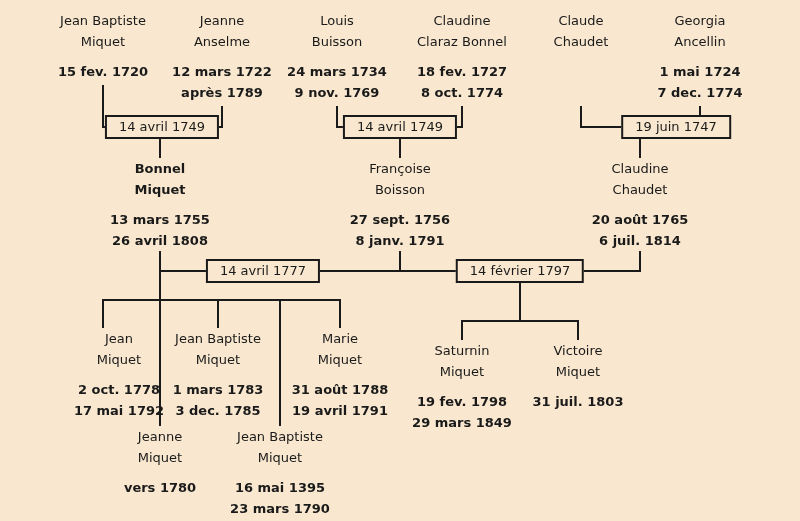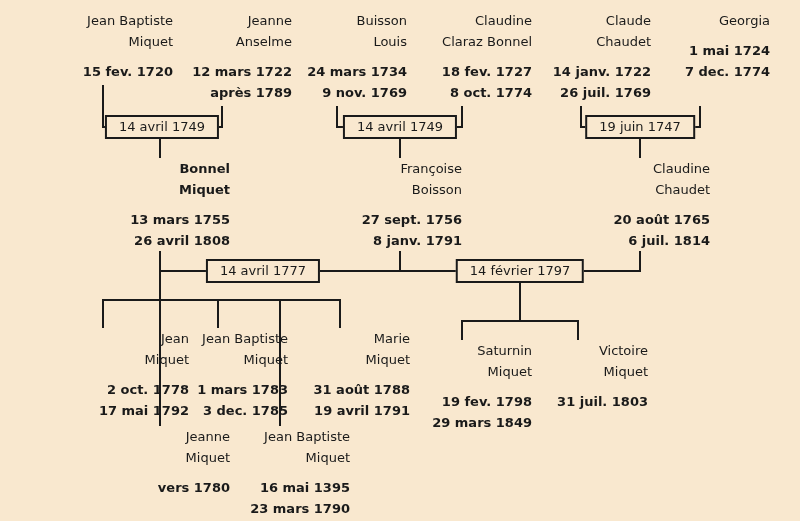--- a/index.html
+++ b/index.html
@@ -8,21 +8,21 @@
     position:relative;
     background: var(--background, #f9e8cf);
     font-family: "DejaVu Sans", sans-serif;
     color: var(--text, #1a1a1a);
     overflow:hidden;
   }
   .stage { position:absolute; inset:0; }
   .person {
     position:absolute;
     width:140px;
-    text-align:right;
+    text-align:center;
     font-size:13px;
     line-height:21px;
     white-space:nowrap;
   }
   .person .dates { margin-top:9px;font-weight:bold; }
   .person.root { font-weight:bold; }
   .vline { position:absolute; width:2px; background: var(--line, #1a1a1a); }
   .hline { position:absolute; height:2px; background: var(--line, #1a1a1a); }
   .mbox {
     position:absolute;
@@ -78,60 +78,57 @@
   </div>
   <div class="person" style="left:152px;top:10px">
     <div>Jeanne</div>
     <div>Anselme</div>
     <div class="dates">
       <div>12 mars 1722</div>
       <div>après 1789</div>
     </div>
   </div>
   <div class="person" style="left:267px;top:10px">
+    <div>Louis</div>
     <div>Buisson</div>
-    <div>Louis</div>
     <div class="dates">
       <div>24 mars 1734</div>
       <div>9 nov. 1769</div>
     </div>
   </div>
   <div class="person" style="left:392px;top:10px">
     <div>Claudine</div>
     <div>Claraz Bonnel</div>
     <div class="dates">
       <div>18 fev. 1727</div>
       <div>8 oct. 1774</div>
     </div>
   </div>
   <div class="person" style="left:511px;top:10px">
     <div>Claude</div>
     <div>Chaudet</div>
-    <div class="dates">
-      <div>14 janv. 1722</div>
-      <div>26 juil. 1769</div>
-    </div>
   </div>
   <div class="person" style="left:630px;top:10px">
     <div>Georgia</div>
+    <div>Ancellin</div>
     <div class="dates">
       <div>1 mai 1724</div>
       <div>7 dec. 1774</div>
     </div>
   </div>
 
   <div class="person root" style="left:90px;top:158px">
     <div>Bonnel</div>
     <div>Miquet</div>
     <div class="dates">
       <div>13 mars 1755</div>
       <div>26 avril 1808</div>
     </div>
   </div>
-  <div class="person" style="left:322px;top:158px">
+  <div class="person" style="left:330px;top:158px">
     <div>Françoise</div>
     <div>Boisson</div>
     <div class="dates">
       <div>27 sept. 1756</div>
       <div>8 janv. 1791</div>
     </div>
   </div>
   <div class="person" style="left:570px;top:158px">
     <div>Claudine</div>
     <div>Chaudet</div>
@@ -195,17 +192,17 @@
     <div>Jean Baptiste</div>
     <div>Miquet</div>
     <div class="dates">
       <div>16 mai 1395</div>
       <div>23 mars 1790</div>
     </div>
   </div>
 
   <div class="mbox" style="left:162px;top:127px">14 avril 1749</div>
   <div class="mbox" style="left:400px;top:127px">14 avril 1749</div>
-  <div class="mbox" style="left:640px;top:127px">19 juin 1747</div>
+  <div class="mbox" style="left:676px;top:127px">19 juin 1747</div>
   <div class="mbox" style="left:263px;top:271px">14 avril 1777</div>
   <div class="mbox" style="left:520px;top:271px">14 février 1797</div>
 
 </div>
 
 </body></html>

